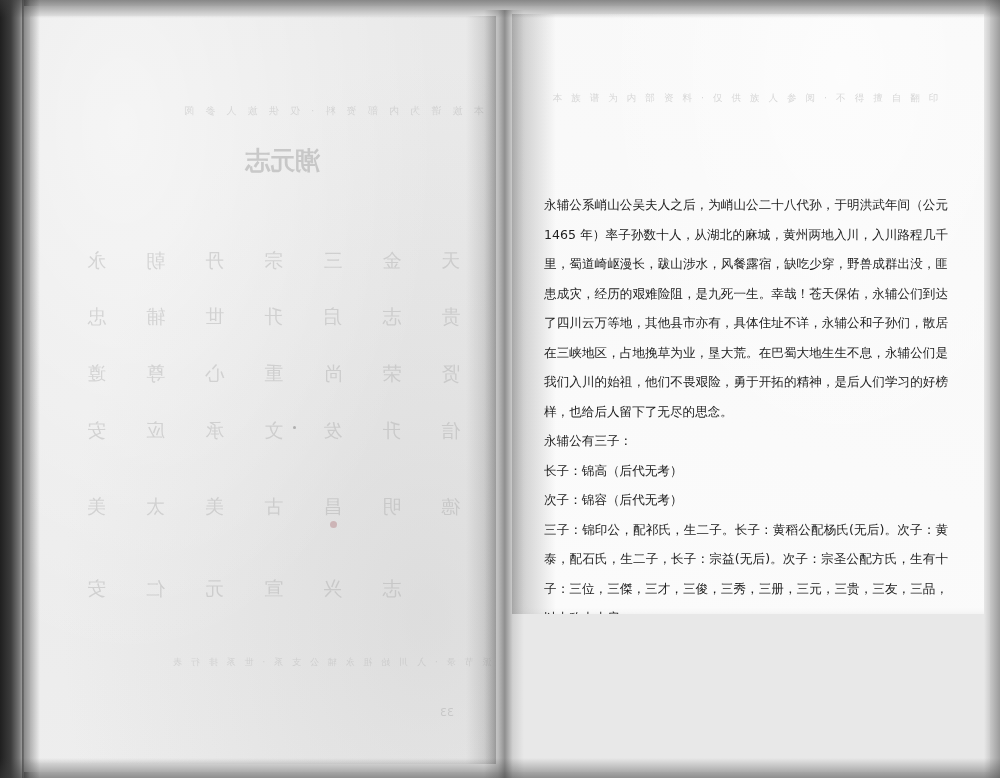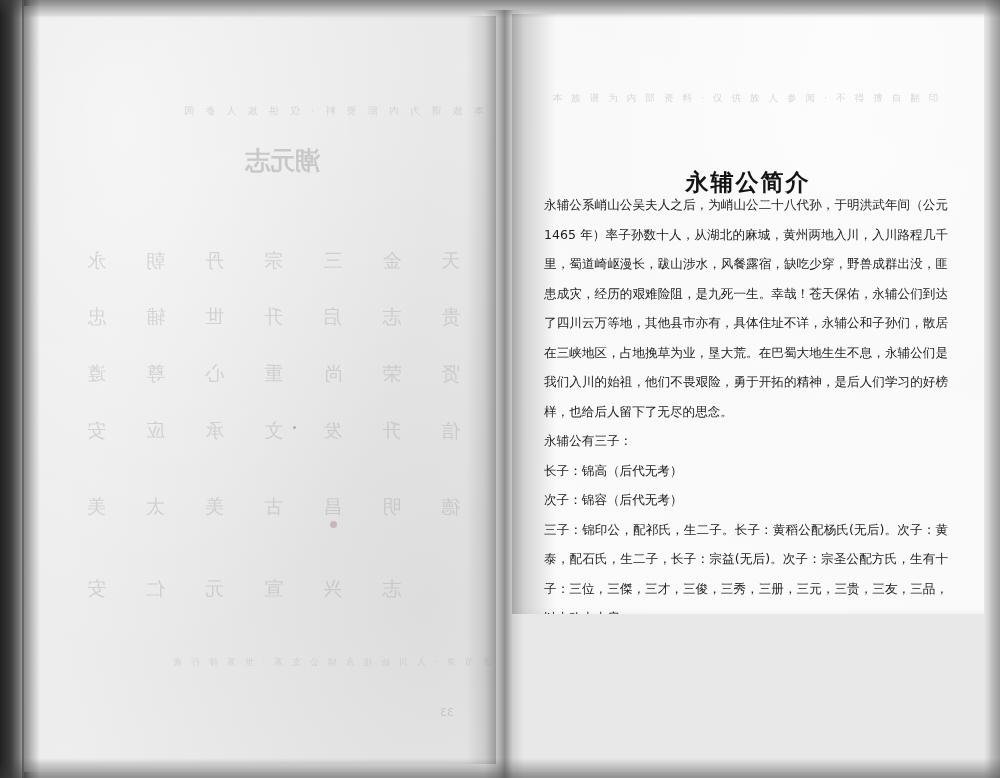--- a/index.html
+++ b/index.html
@@ -308,21 +308,20 @@
       <div class="ghost ghost-pagenum">33</div>
 
       <div class="curve-left"></div>
     </div>
 
     <div class="page-right">
       <div class="grain-right"></div>
 
       <div class="rp-header">本 族 谱 为 内 部 资 料 · 仅 供 族 人 参 阅 · 不 得 擅 自 翻 印</div>
 
-      <h1 class="doc-title">永辅公简介</h1>
 
       <div class="body-text">
         <p class="p-indent2">永辅公系峭山公吴夫人之后，为峭山公二十八代孙，于明洪武年间（公元 1465 年）率子孙数十人，从湖北的麻城，黄州两地入川，入川路程几千里，蜀道崎岖漫长，跋山涉水，风餐露宿，缺吃少穿，野兽成群出没，匪患成灾，经历的艰难险阻，是九死一生。幸哉！苍天保佑，永辅公们到达了四川云万等地，其他县市亦有，具体住址不详，永辅公和子孙们，散居在三峡地区，占地挽草为业，垦大荒。在巴蜀大地生生不息，永辅公们是我们入川的始祖，他们不畏艰险，勇于开拓的精神，是后人们学习的好榜样，也给后人留下了无尽的思念。</p>
         <p>永辅公有三子：</p>
         <p class="p-indent1">长子：锦高（后代无考）</p>
         <p class="p-indent1">次子：锦容（后代无考）</p>
         <p>三子：锦印公，配祁氏，生二子。长子：黄稻公配杨氏(无后)。次子：黄泰，配石氏，生二子，长子：宗益(无后)。次子：宗圣公配方氏，生有十子：三位，三傑，三才，三俊，三秀，三册，三元，三贵，三友，三品，以上称十大房。</p>
         <p class="p-indent2">长子：三位，生于铁炉坳（现龙角镇张家村），葬于铁炉坳，坟被平毁。碑在黄志成屋侧的田背坎下，字迹清晰。先后配李氏，赵氏。</p>
         <p class="p-indent1">次子：三傑，配祁氏，住九岭山(理槽坝)。</p>
         <p class="p-indent1">三子：三才，配彭氏，落泥溪坝（现泥溪镇胜利村）。</p>

